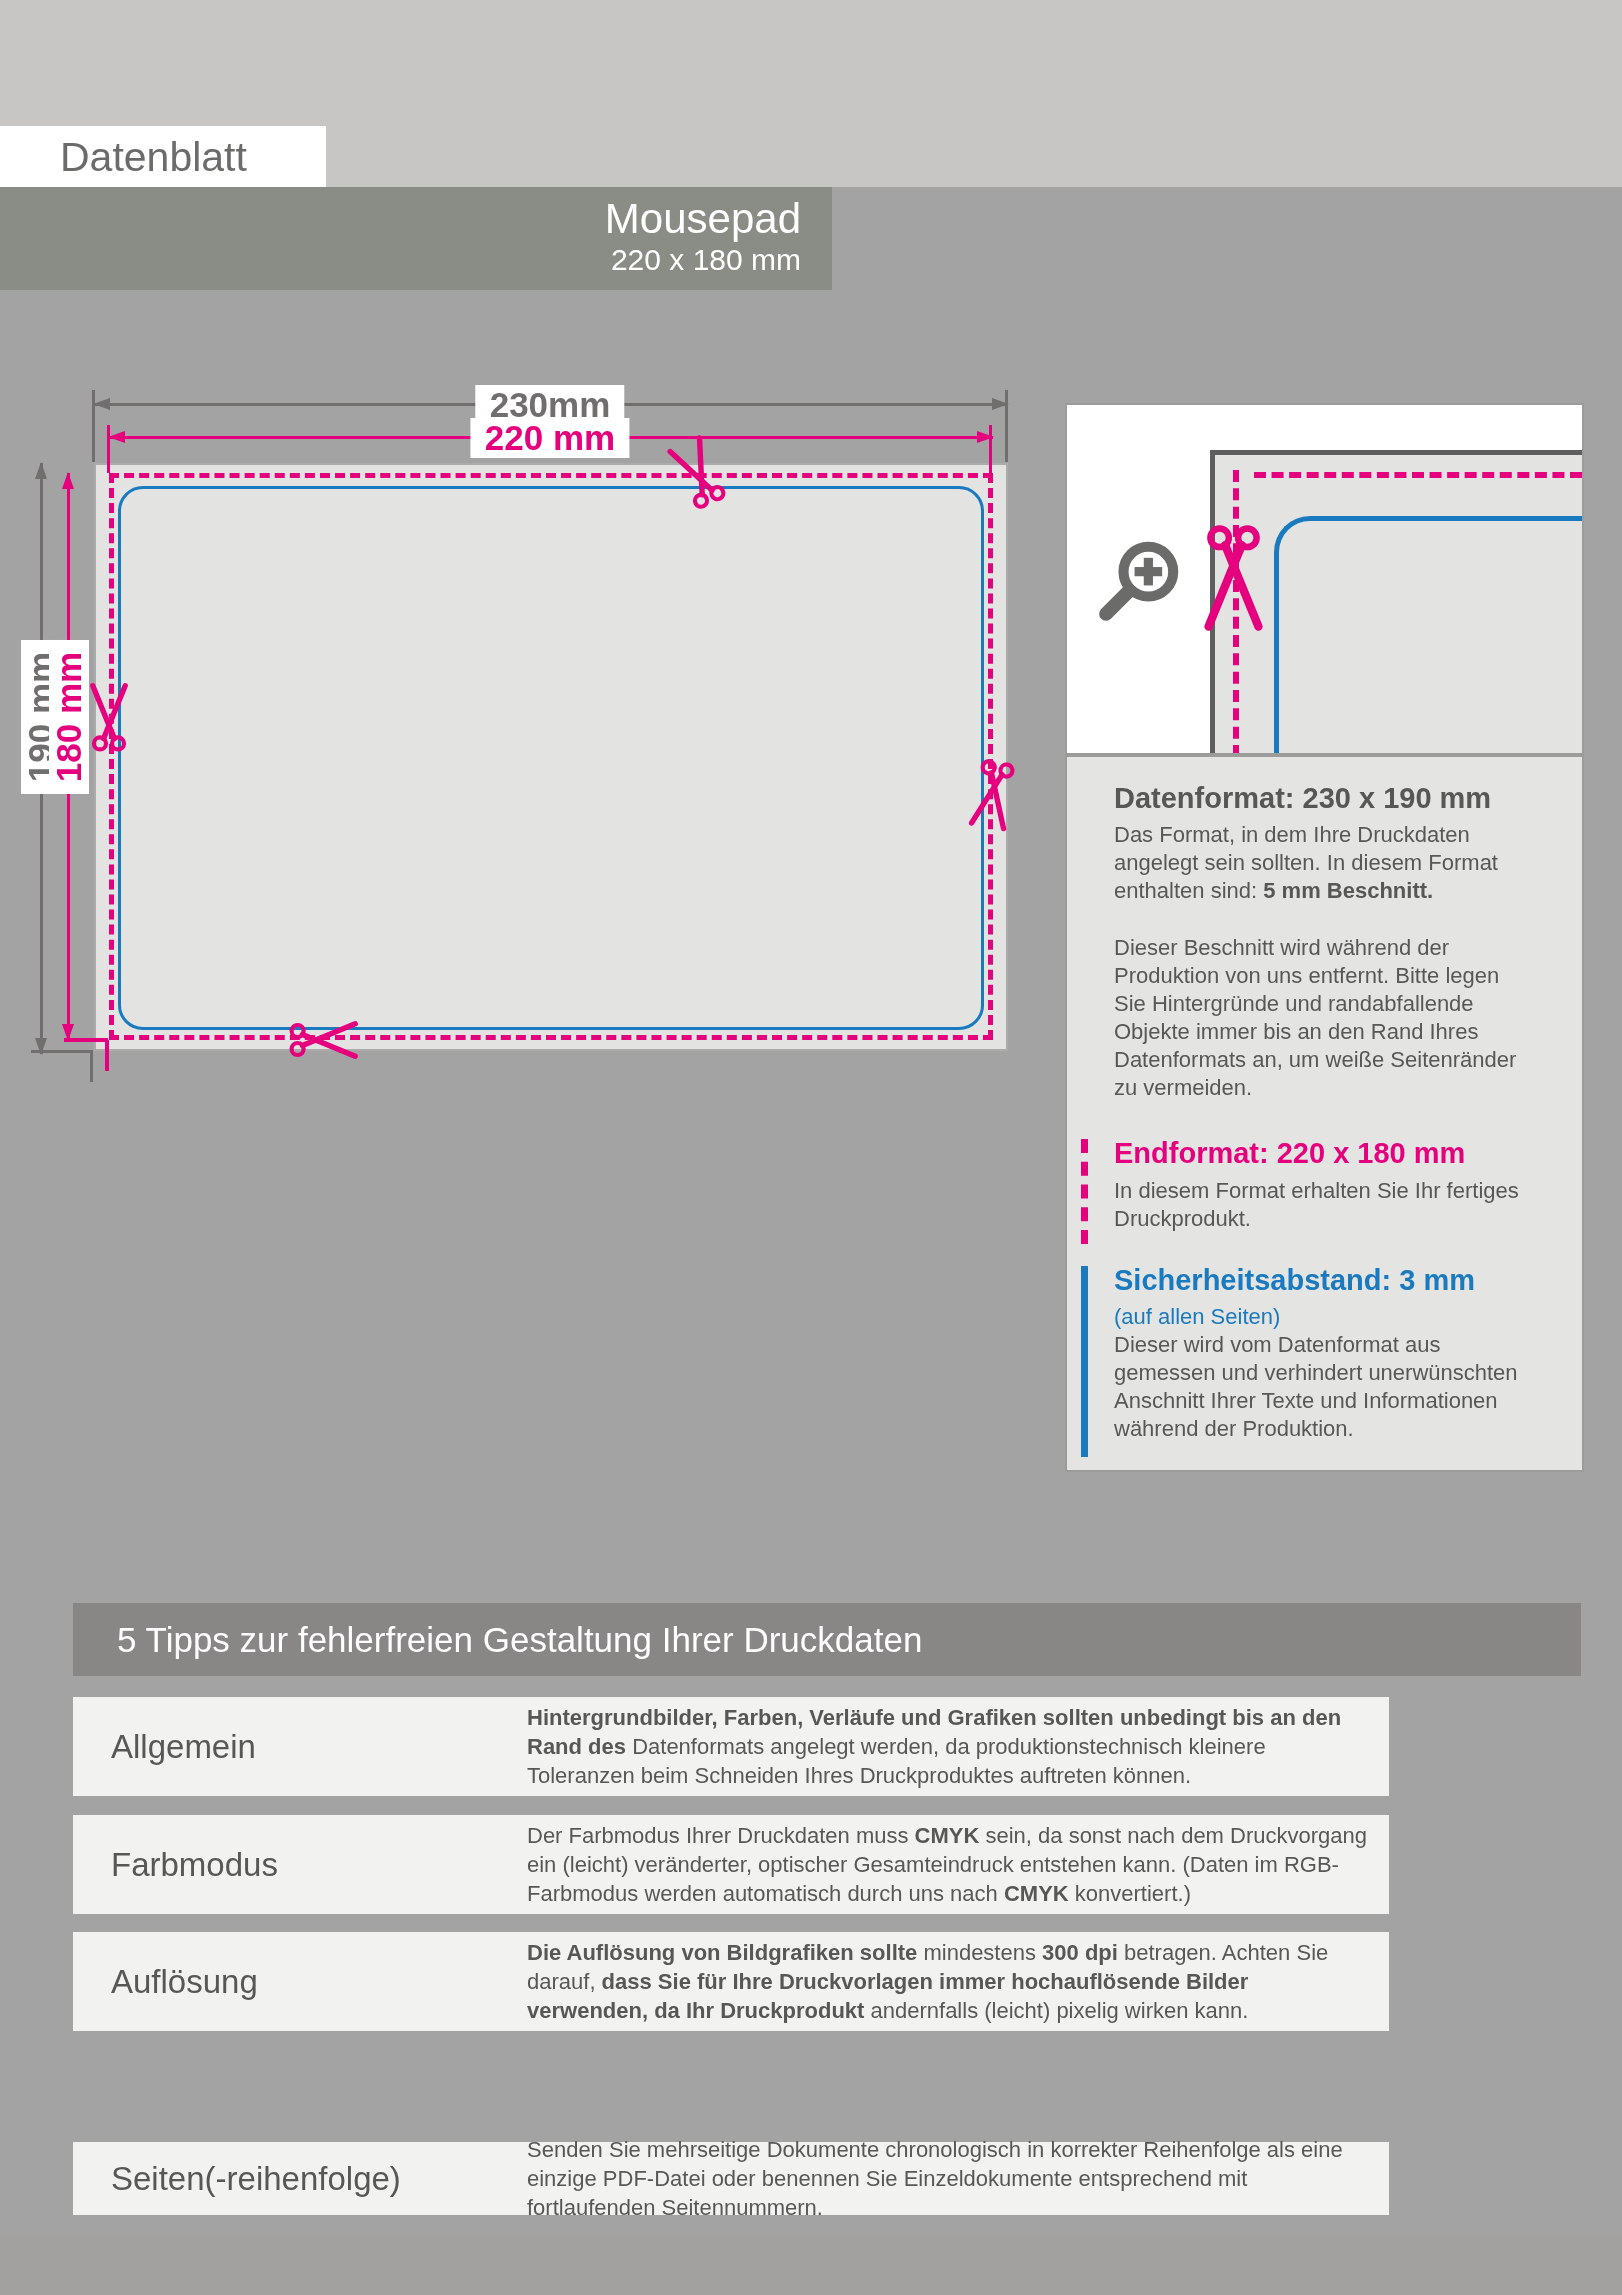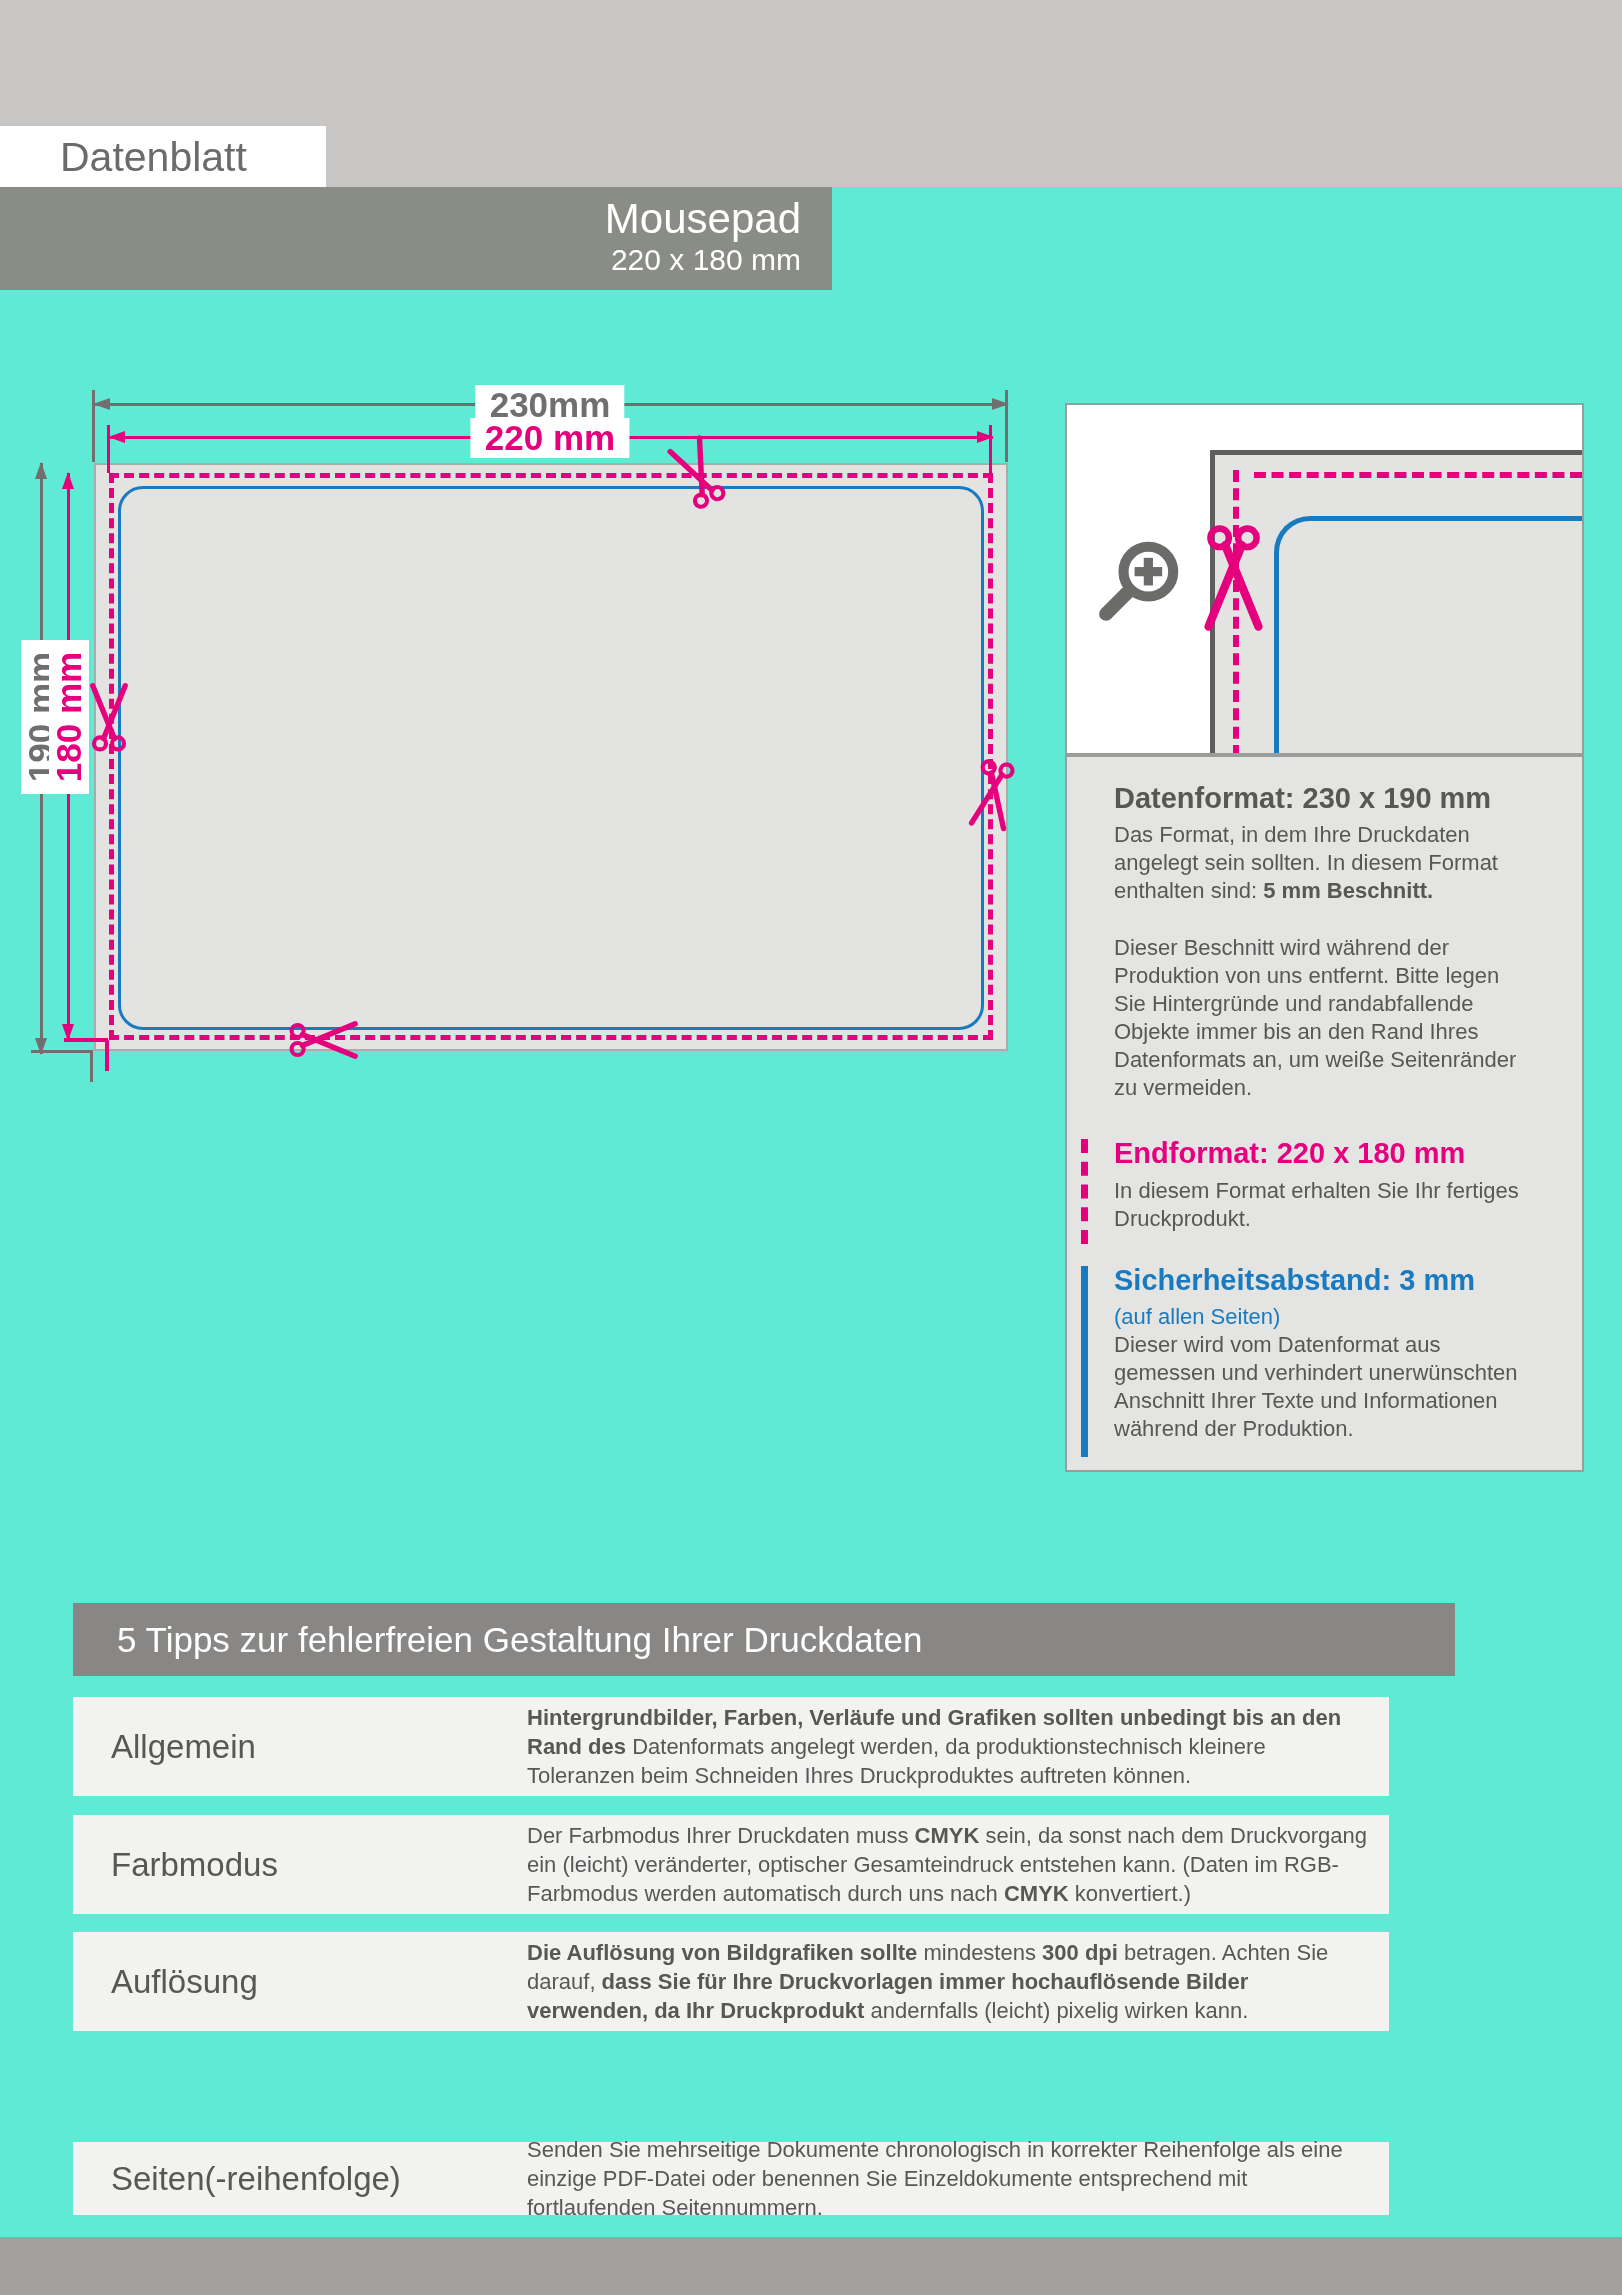--- a/index.html
+++ b/index.html
@@ -1,16 +1,16 @@
 <!DOCTYPE html>
 <html style="font-size:10.5px"><head>
 <meta charset="utf-8">
 <style>
   html,body{margin:0;padding:0;}
-  .page{position:relative;width:1623px;height:2295px;background:#5eead4;overflow:hidden;
+  .page{position:relative;width:1623px;height:2295px;background:#a3a3a3;overflow:hidden;
         font-family:"Liberation Sans", sans-serif;color:#575756;}
 
   
   .top-band{position:absolute;left:0;top:0;width:1623px;height:187px;background:#c7c6c5;}
   .title-box{position:absolute;left:0;top:126px;width:326px;height:62px;background:#ffffff;
              font-size:41px;color:#6b6b6a;line-height:62px;padding-left:60px;box-sizing:border-box;}
   .product-band{position:absolute;left:0;top:187px;width:832px;height:103px;background:#898d86;
                 color:#fff;text-align:right;padding-right:31px;box-sizing:border-box;}
   .product-name{font-size:42px;line-height:42px;margin-top:10.5px;}
   .product-size{font-size:30px;line-height:33px;margin-top:3.9px;}
@@ -58,21 +58,21 @@
   .info-body .ln{display:block;}
   .info-sub{font-size:22px;line-height:28px;color:#1a7abf;margin:0;}
   .blk{position:relative;}
   .blk-endformat{margin-top:34px;}
   .blk-safety{margin-top:30px;}
   .marker-dashed{position:absolute;left:-33px;top:2.6px;height:105px;border-left:7.2px dashed #e5007d;}
   .marker-solid{position:absolute;left:-33px;top:3.9px;height:191px;width:7.2px;background:#1a7abf;}
   .sp1{margin-top:29px;}
 
   
-  .tips-bar{position:absolute;left:73px;top:1603px;width:1382px;height:73px;background:#888786;
+  .tips-bar{position:absolute;left:73px;top:1603px;width:1508px;height:73px;background:#888786;
             color:#fff;font-size:35px;line-height:73px;padding-left:44px;box-sizing:border-box;}
   .tip-row{position:absolute;left:73px;width:1316px;background:#f2f2f1;display:flex;align-items:center;box-sizing:border-box;}
   .tip-label{width:454px;padding-left:38px;box-sizing:border-box;font-size:33px;color:#575756;flex:none;}
   .tip-text{font-size:22px;line-height:29px;color:#575756;padding-right:22px;}
   .b{font-weight:bold;}
 
   .footer-band{position:absolute;left:0;top:2237px;width:1623px;height:59px;background:#a2a19f;}
 </style>
 </head>
 <body>

